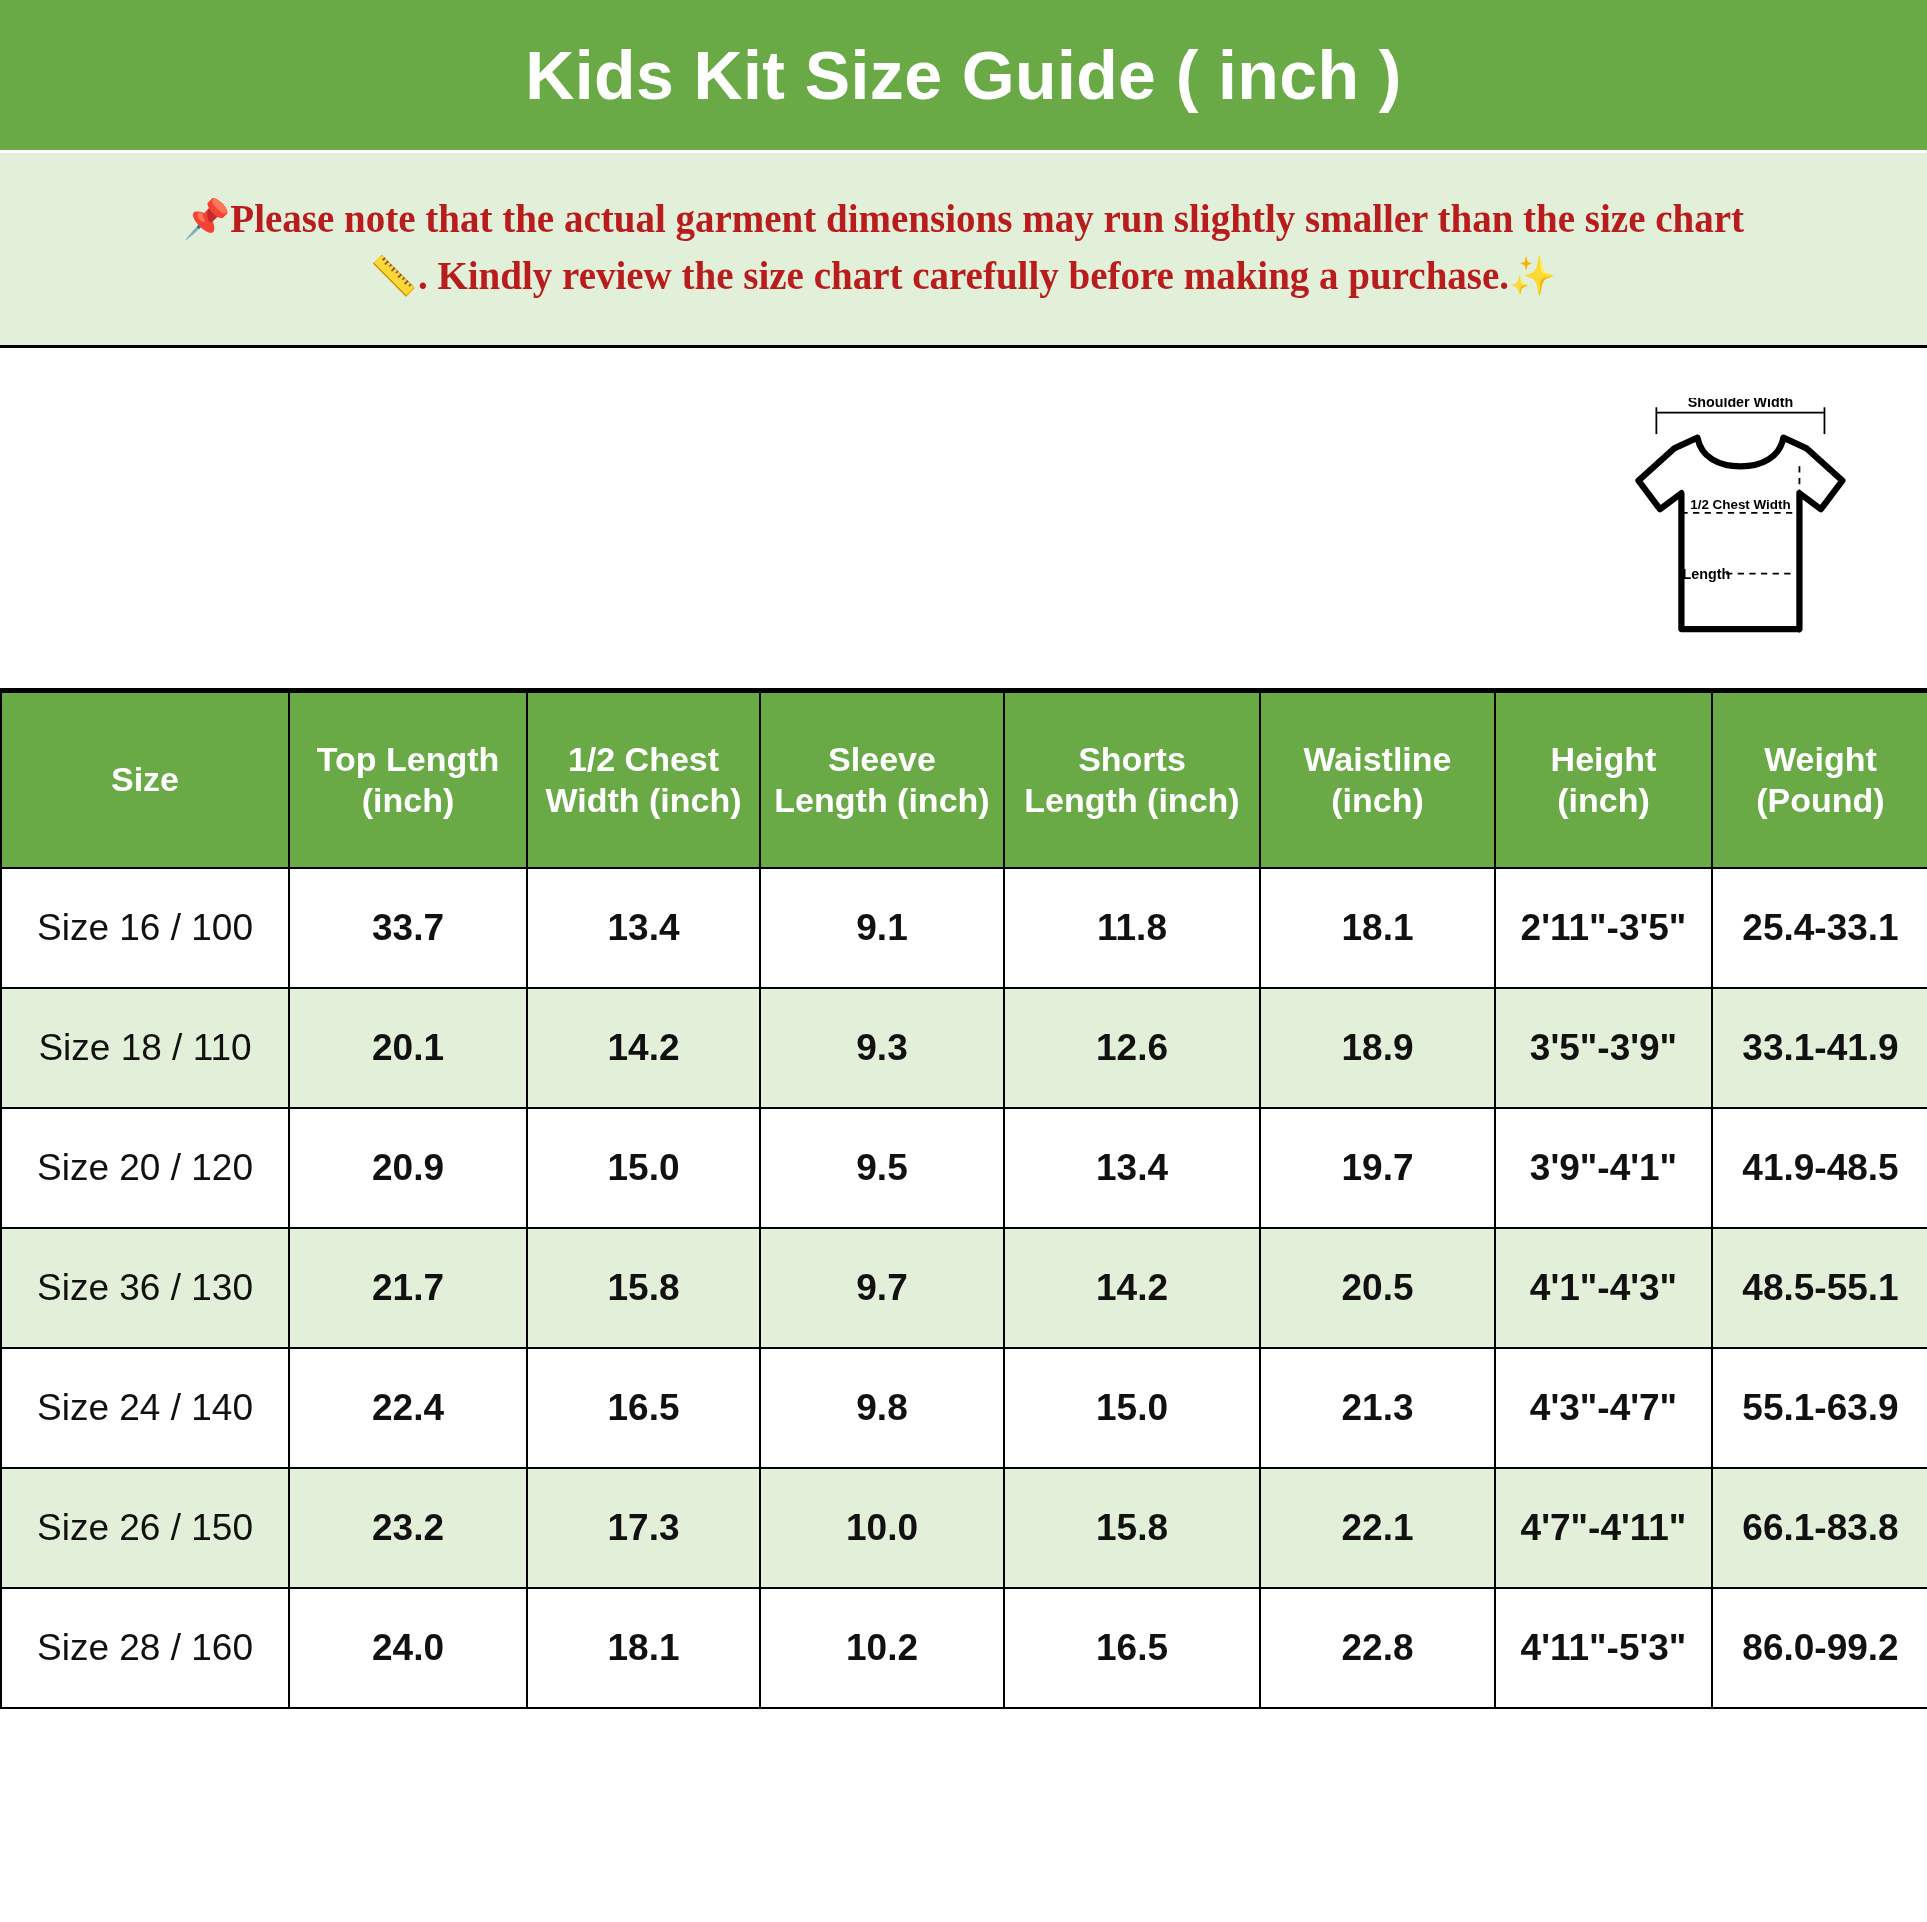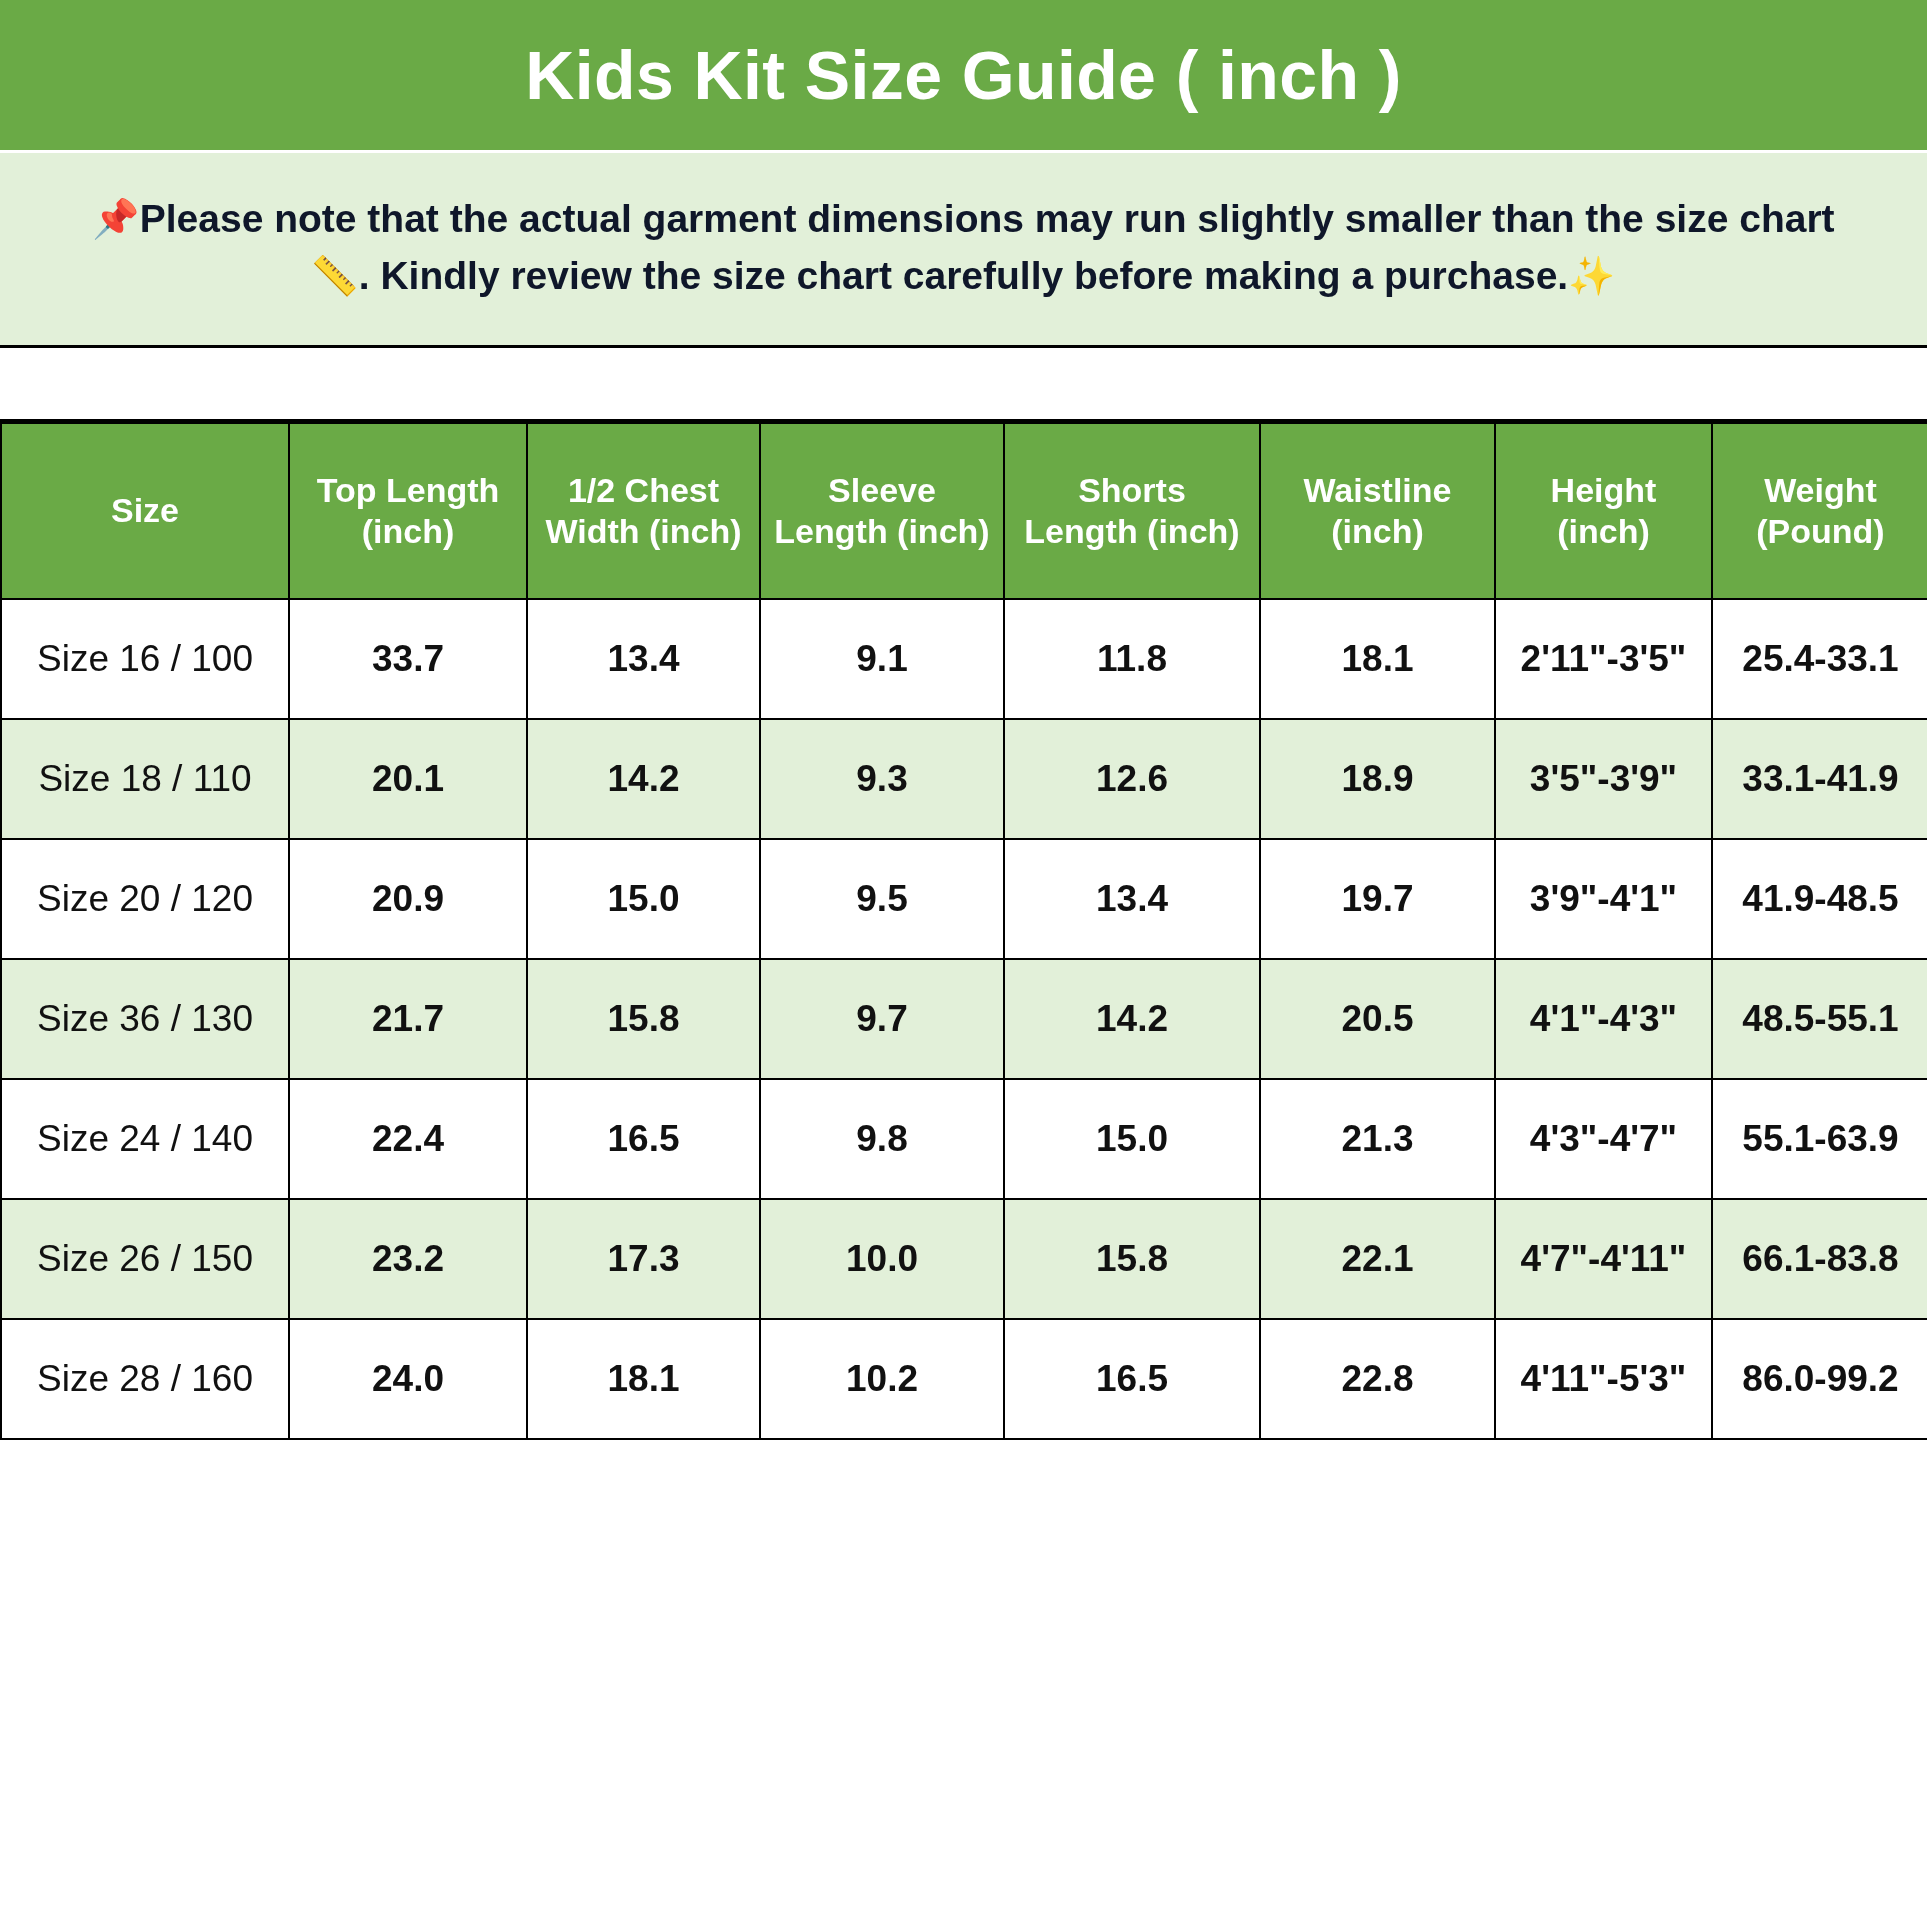--- a/index.html
+++ b/index.html
@@ -36,24 +36,25 @@
   }
 
   
   .note {
     background: #e2f0d9;
     padding: 38px 36px 41px 36px;
     text-align: center;
     border-bottom: 3.6px solid #000000;
   }
   .note-line {
-    color: #0f172a;
+    color: #b91c1c;
     font-size: 39px;
     font-weight: bold;
     line-height: 1.45;
+    font-family: Liberation Serif, serif;
   }
   .emoji {
     font-size: 38px;
   }
 
   
   .help {
     background: #ffffff;
     display: flex;
     align-items: flex-start;
@@ -149,20 +150,38 @@
     <div class="note-line">
       <span class="emoji">📌</span><span>Please note that the actual garment dimensions may run slightly smaller than the size chart</span>
     </div>
     <div class="note-line">
       <span class="emoji">📏</span><span>. Kindly review the size chart carefully before making a purchase.</span><span class="emoji">✨</span>
     </div>
   </div>
 
   <div class="help">
     <div class="help-text">
+    </div>
+    <div class="help-figure">
+      <svg width="304" height="260" viewBox="0 0 340 290">
+
+        <line x1="72" y1="16" x2="260" y2="16" stroke="#000" stroke-width="2"></line>
+        <line x1="72" y1="10" x2="72" y2="40" stroke="#000" stroke-width="2"></line>
+        <line x1="260" y1="10" x2="260" y2="40" stroke="#000" stroke-width="2"></line>
+        <text x="166" y="10" font-family="'Liberation Sans', sans-serif" font-size="16" font-weight="bold" text-anchor="middle" fill="#000">Shoulder Width</text>
+
+        <path d="M118 44 L92 56 L52 92 L76 124 L100 106 L100 258 L232 258 L232 106 L256 124 L280 92 L240 56 L214 44 C210 66 190 76 166 76 C142 76 122 66 118 44 Z" fill="#ffffff" stroke="#000000" stroke-width="7" stroke-linejoin="round"></path>
+
+        <line x1="100" y1="128" x2="232" y2="128" stroke="#000" stroke-width="2" stroke-dasharray="7,6"></line>
+        <text x="166" y="124" font-family="'Liberation Sans', sans-serif" font-size="15" font-weight="bold" text-anchor="middle" fill="#000">1/2 Chest Width</text>
+
+        <line x1="232" y1="76" x2="232" y2="262" stroke="#000" stroke-width="2" stroke-dasharray="7,6"></line>
+        <line x1="150" y1="196" x2="228" y2="196" stroke="#000" stroke-width="2" stroke-dasharray="7,6"></line>
+        <text x="128" y="202" font-family="'Liberation Sans', sans-serif" font-size="16" font-weight="bold" text-anchor="middle" fill="#000">Length</text>
+      </svg>
     </div>
   </div>
 
   <table>
     <colgroup>
       <col class="c0">
         <col class="c1">
         <col class="c2">
         <col class="c3">
       <col class="c4">

